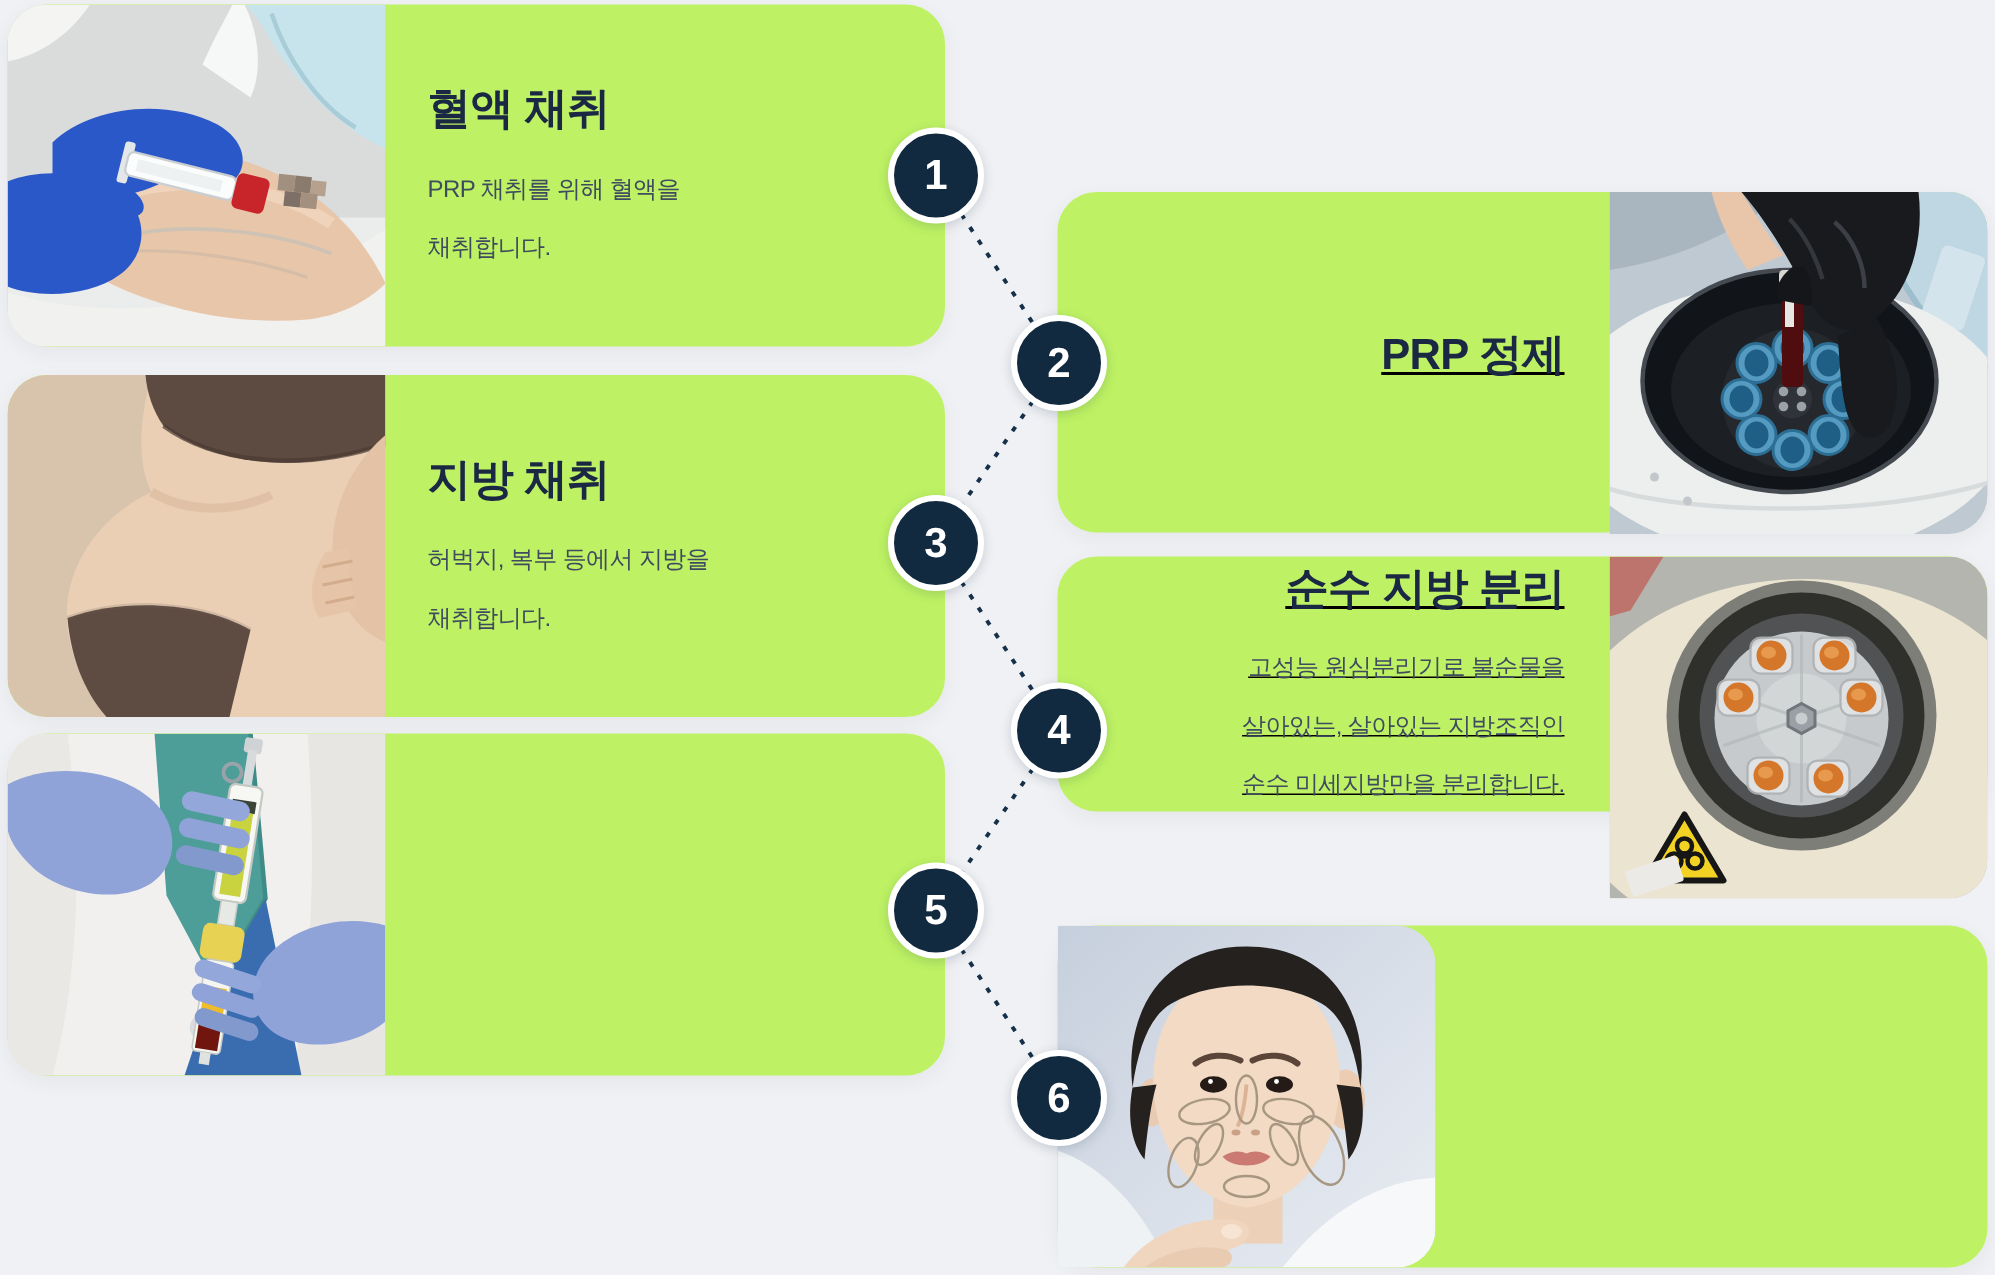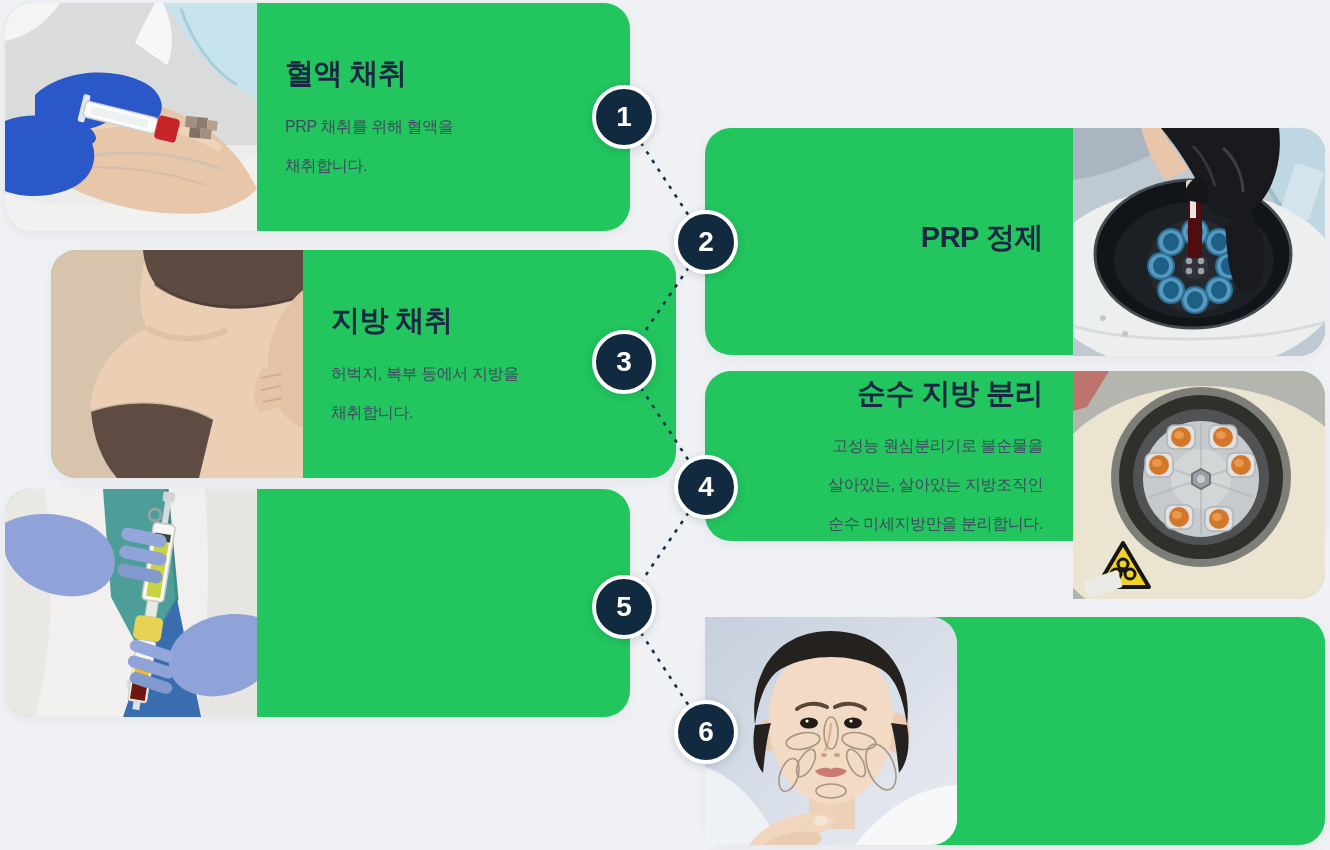--- a/index.html
+++ b/index.html
@@ -1,44 +1,44 @@
 <!DOCTYPE html>
 <html><head>
 <meta charset="utf-8">
 <style>
   html,body{margin:0;padding:0;background:#f0f1f4;}
   .stage{
     position:relative;width:1330px;height:850px;background:#f0f1f4;overflow:hidden;
     font-family:"Liberation Sans","DejaVu Sans",sans-serif;
   }
   .card{
-    position:absolute;background:#22c55e;border-radius:26px;display:flex;
+    position:absolute;background:#bef264;border-radius:26px;display:flex;
     box-shadow:0 4px 14px rgba(20,30,50,0.05);z-index:1;
   }
   .card .photo{width:252px;height:228px;flex:none;overflow:hidden;}
   .card .photo svg{display:block;width:100%;height:100%;}
   .card.left  .photo{border-radius:26px 0 0 26px;}
   .card.right .photo{border-radius:0 26px 26px 0;order:2;}
   .card .text{
     flex:1;display:flex;flex-direction:column;justify-content:center;
     padding:8px 30px 0 28px;
   }
   .card.left  .text{align-items:flex-start;text-align:left;}
-  .card.right .text{align-items:flex-end;text-align:right;padding:8px 30px 0 20px;}
+  .card.right .text{align-items:flex-end;text-align:right;padding:8px 30px 0 20px;text-decoration:underline;}
   .step-title{
     font-size:29px;font-weight:800;color:#1b2843;margin:0 0 16px;
     letter-spacing:-0.5px;line-height:1.15;
   }
   .step-body{
     font-size:16px;line-height:39px;color:#3f4b5e;margin:0;
     white-space:pre-line;letter-spacing:-0.4px;
   }
   
   .s1{left:5px;  top:3px;   width:625px;height:228px;}
-  .s3{left:5px;  top:250px; width:625px;height:228px;margin-left:46px;}
+  .s3{left:5px;  top:250px; width:625px;height:228px;}
   .s5{left:5px;  top:489px; width:625px;height:228px;}
   .s2{left:705px;top:128px; width:620px;height:227px;}
   .s4{left:705px;top:371px; width:620px;height:170px;}
   .s6{left:705px;top:617px; width:620px;height:228px;}
   
   .connectors{position:absolute;left:0;top:0;width:1330px;height:850px;z-index:3;pointer-events:none;}
   
   .badge{
     position:absolute;z-index:6;box-sizing:border-box;width:64px;height:64px;
     border-radius:50%;background:#122a40;border:4px solid #ffffff;color:#ffffff;

